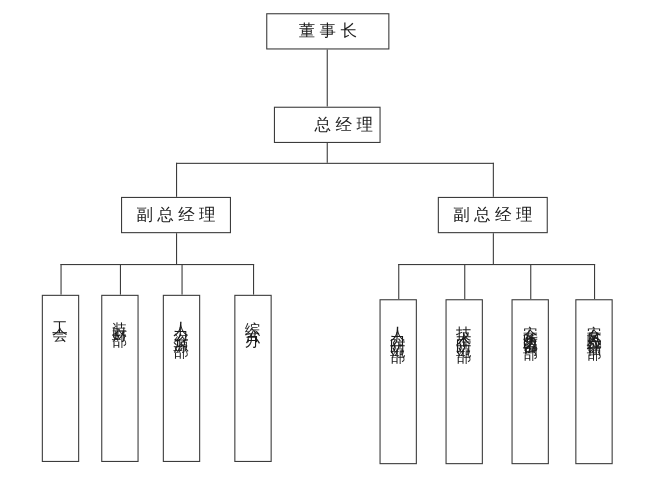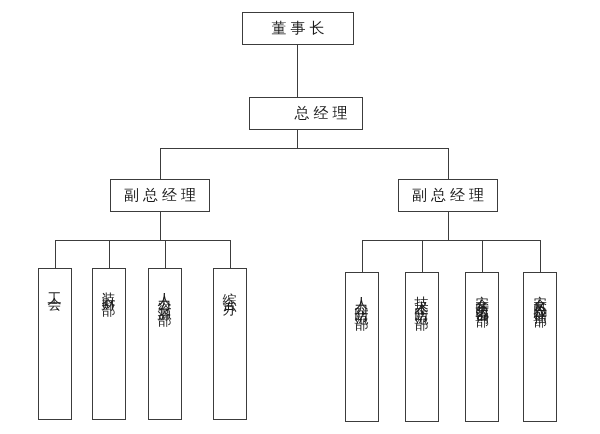--- a/index.html
+++ b/index.html
@@ -55,21 +55,21 @@
 <body>
 
 <div class="canvas">
 
   <div class="node h" style="left:242px; top:12px; width:112px; height:33px;">
     <span>董事长</span>
   </div>
 
   <div class="line" style="left:297px; top:45px; width:1px; height:52px;"></div>
 
-  <div class="node h" style="left:249px; top:97px; width:114px; height:33px;padding-left:30px;">
+  <div class="node h" style="left:249px; top:97px; width:97px; height:33px;padding-left:30px;">
     <span>总经理</span>
   </div>
 
   <div class="line" style="left:297px; top:130px; width:1px; height:18px;"></div>
   <div class="line" style="left:160px; top:148px; width:289px; height:1px;"></div>
   <div class="line" style="left:160px; top:148px; width:1px; height:31px;"></div>
   <div class="line" style="left:448px; top:148px; width:1px; height:31px;"></div>
 
   <div class="node h" style="left:110px; top:179px; width:100px; height:33px;">
     <span>副总经理</span>

